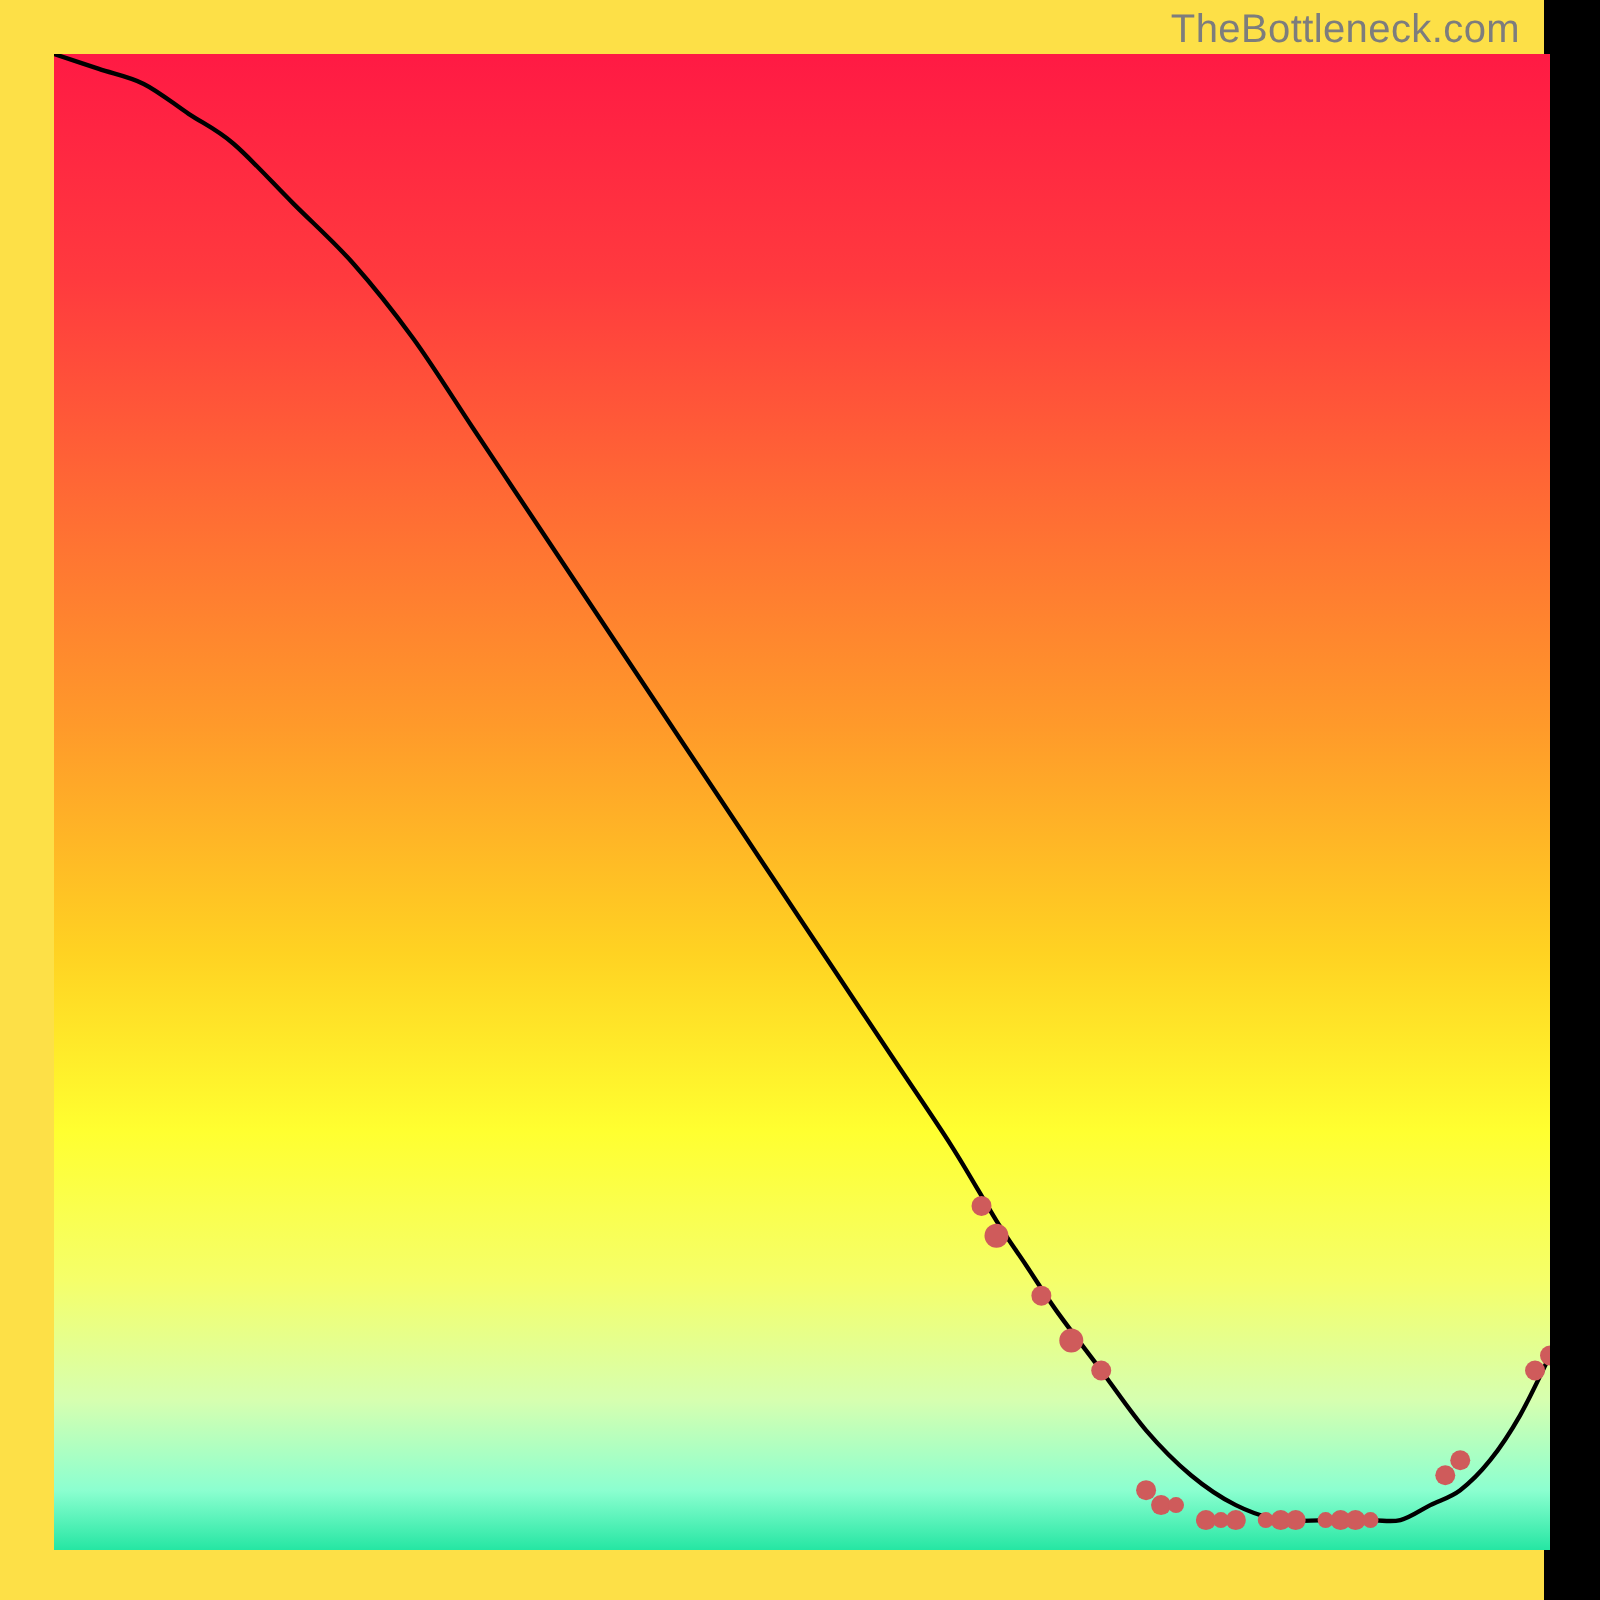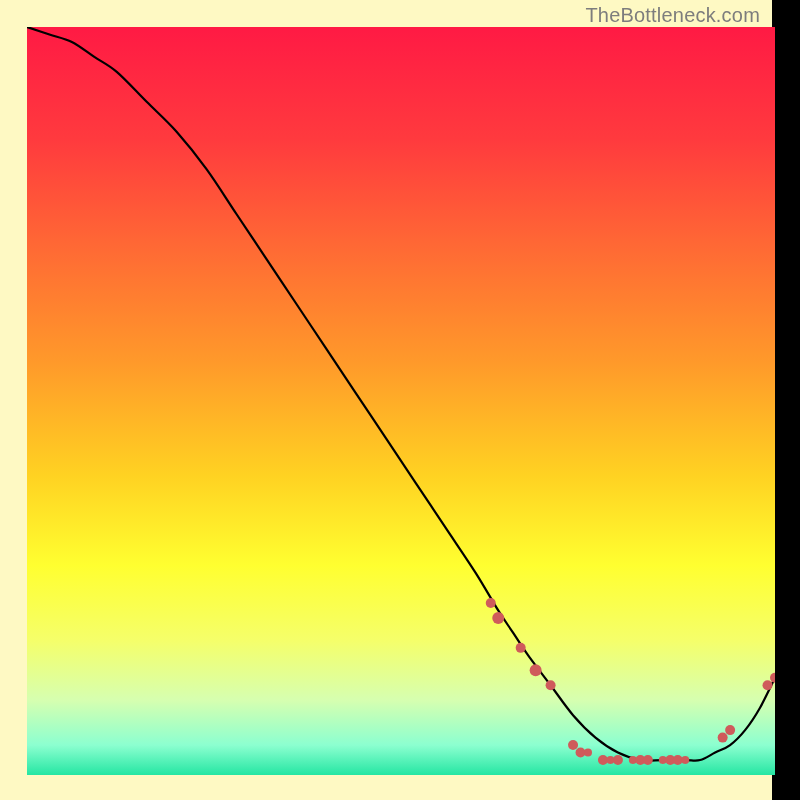--- a/index.html
+++ b/index.html
@@ -8,21 +8,21 @@
     width: 800px;
     height: 800px;
     background: #000;
     overflow: hidden;
     font-family: Arial, Helvetica, sans-serif;
   }
   .frame {
     position: relative;
     width: 772px;
     height: 800px;
-    background: #fef9c3;
+    background: #fde047;
   }
   .watermark {
     position: absolute;
     top: 4px;
     right: 12px;
     color: #7d7d7d;
     font-size: 20px;
     font-weight: 400;
     letter-spacing: 0.2px;
     z-index: 30;

